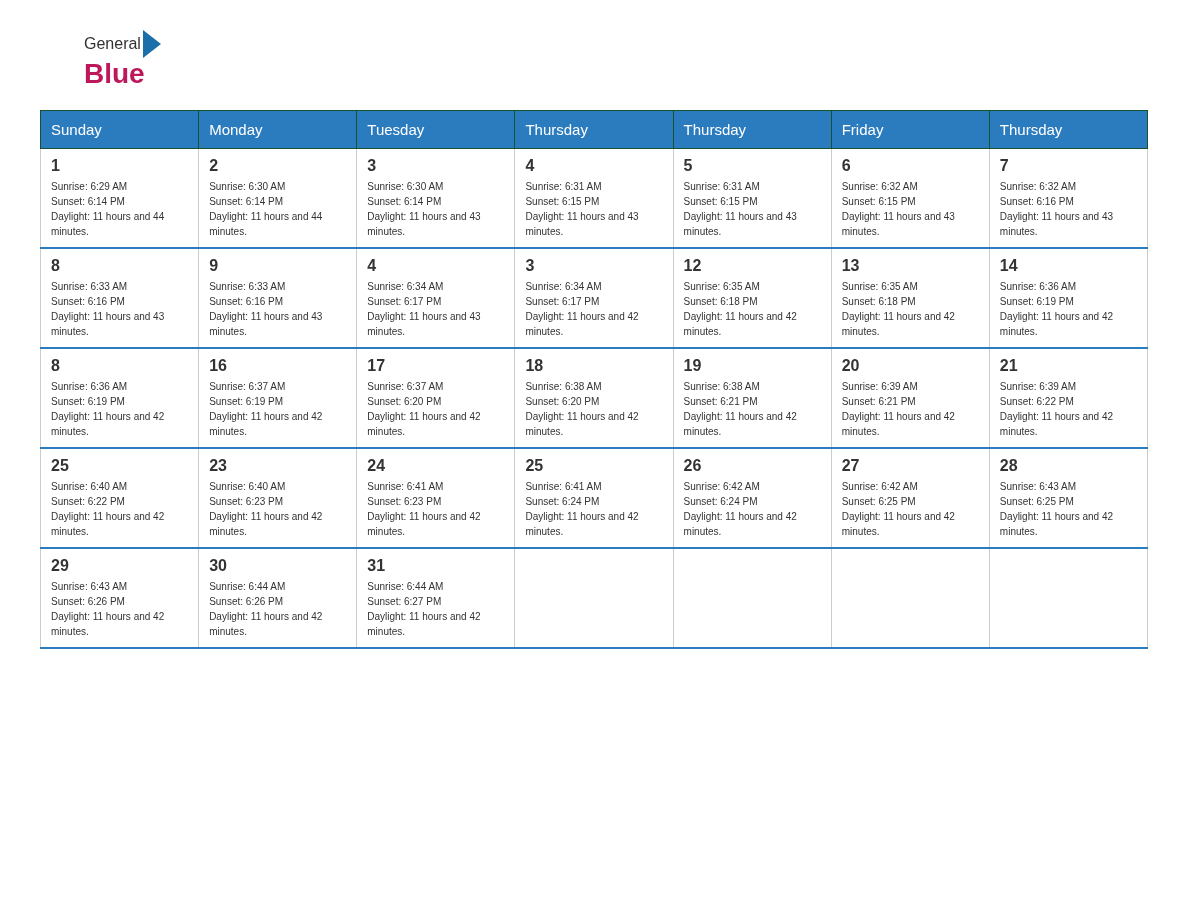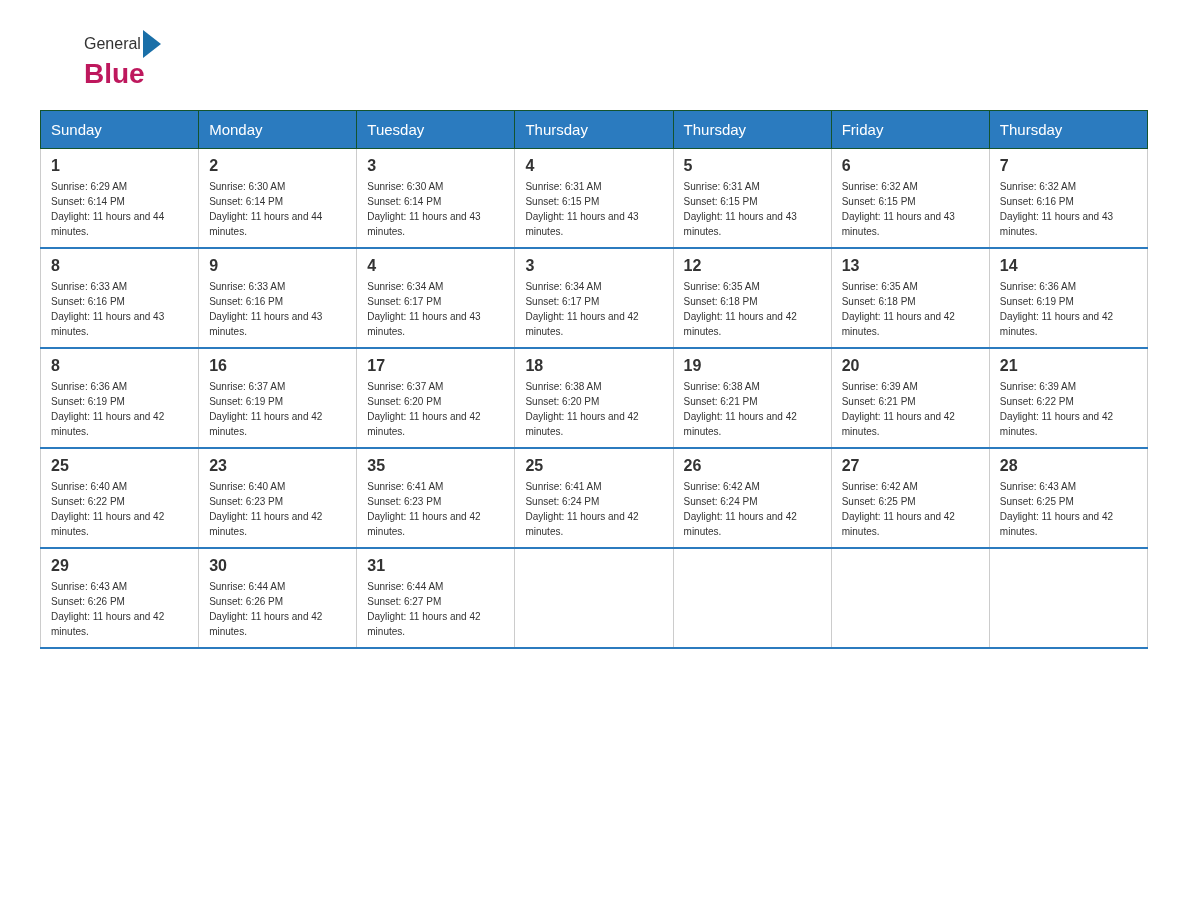--- a/index.html
+++ b/index.html
@@ -306,21 +306,21 @@
         </td>
         <td>
           <span class="day-num">23</span>
           <div class="day-info">
             Sunrise: 6:40 AM<br>
             Sunset: 6:23 PM<br>
             Daylight: 11 hours and 42 minutes.
           </div>
         </td>
         <td>
-          <span class="day-num">35</span>
+          <span class="day-num">24</span>
           <div class="day-info">
             Sunrise: 6:41 AM<br>
             Sunset: 6:23 PM<br>
             Daylight: 11 hours and 42 minutes.
           </div>
         </td>
         <td>
           <span class="day-num">25</span>
           <div class="day-info">
             Sunrise: 6:41 AM<br>

